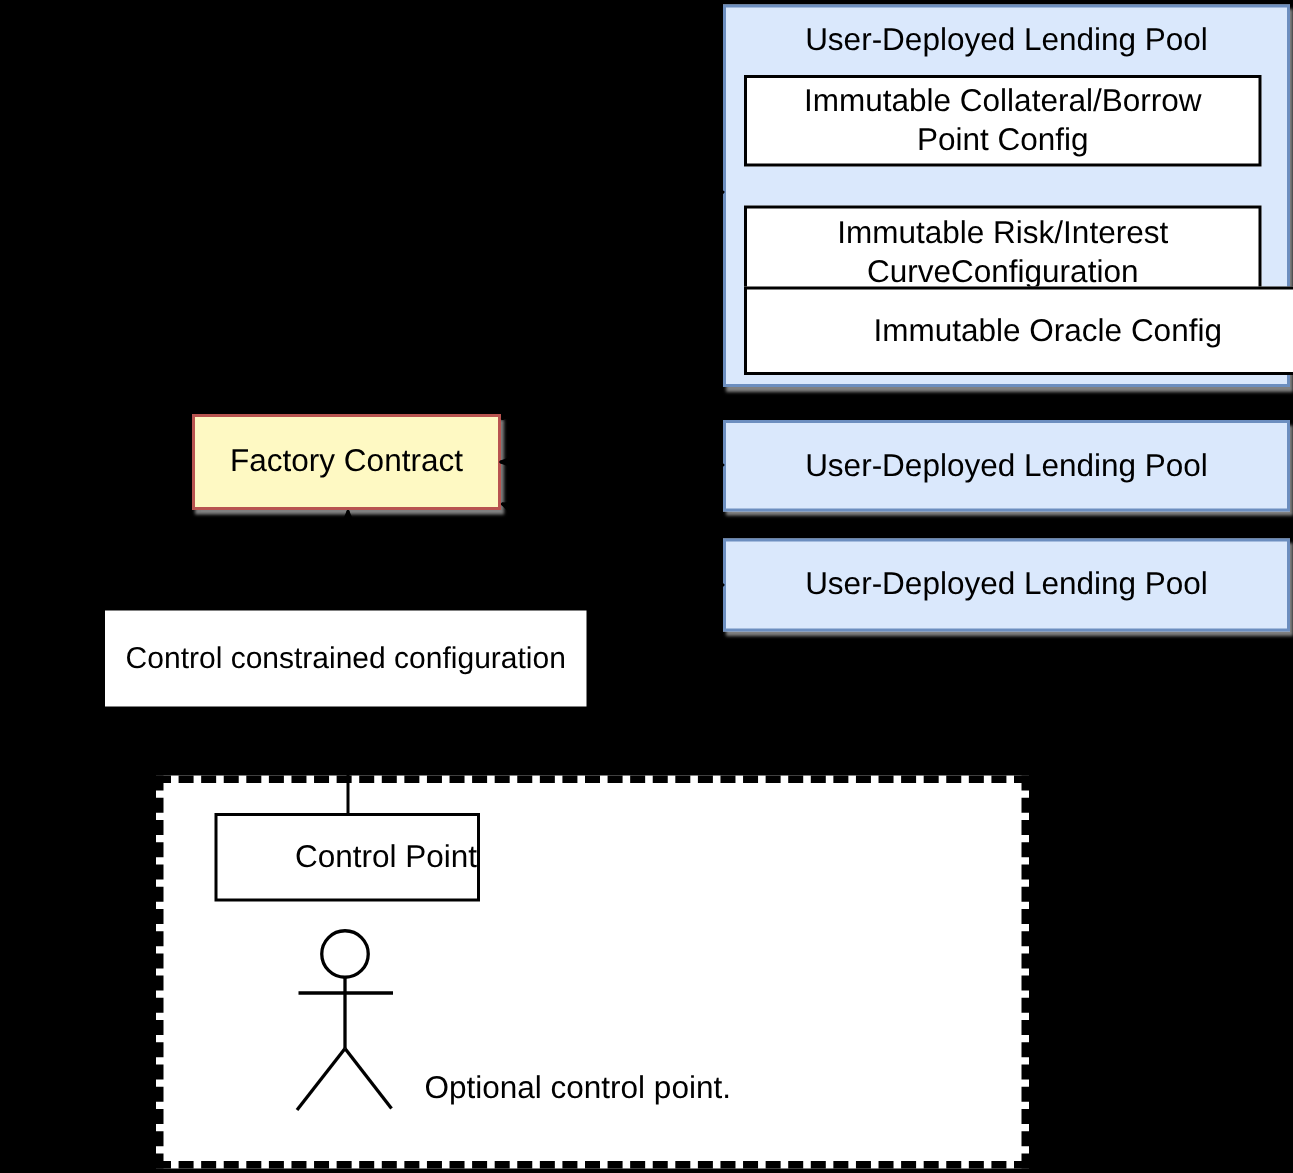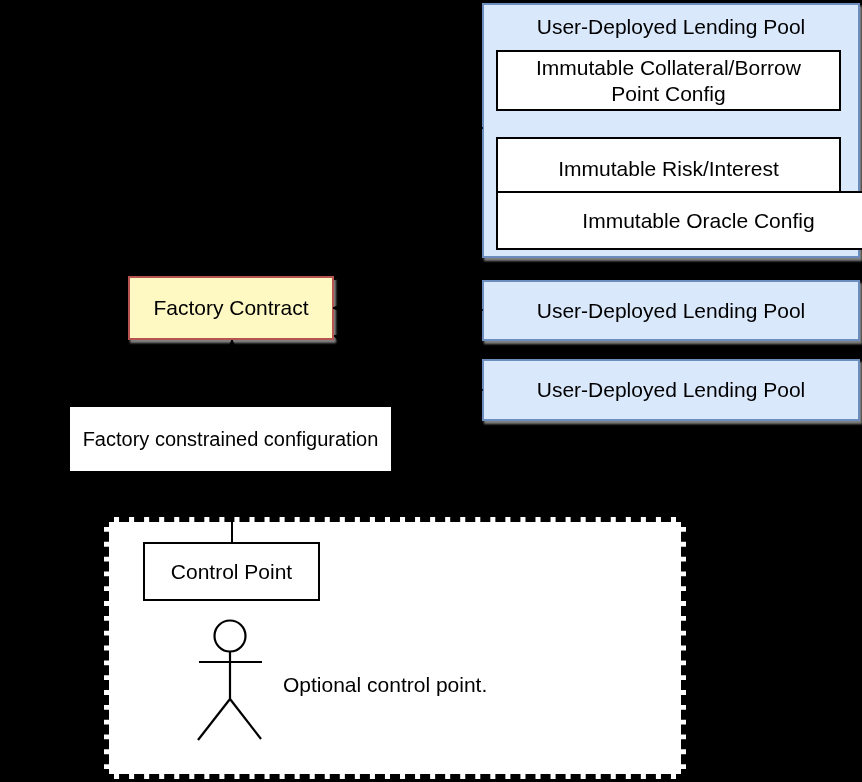--- a/index.html
+++ b/index.html
@@ -53,41 +53,42 @@
   <svg class="abs" style="left:193px; top:617px;" width="74" height="128" viewBox="0 0 74 128">
     <g stroke="#000" stroke-width="2.2" fill="none">
       <circle cx="37" cy="19" r="15.5"></circle>
       <line x1="37" y1="34.5" x2="37" y2="82"></line>
       <line x1="6" y1="45" x2="69" y2="45"></line>
       <line x1="37" y1="82" x2="5" y2="123"></line>
       <line x1="37" y1="82" x2="68" y2="122"></line>
     </g>
   </svg>
 
-  <div class="abs optional-note" style="left:283px; top:670px;">
+  <div class="abs optional-note" style="left:283px; top:711px;">
     <div>Optional control point.</div>
   </div>
 
-  <div class="abs whitebox center" style="left:143px; top:542px; width:177px; height:59px; font-size:21px;">
+  <div class="abs whitebox center" style="left:143px; top:542px; width:177px; height:59px; font-size:21px;justify-content:flex-end;">
     <span>Control Point</span>
   </div>
 
   <div class="abs pool" style="left:482px; top:3px; width:378px; height:255px;">
     <div class="center pool-title" style="height:44px;">
       <span>User-Deployed Lending Pool</span>
     </div>
     <div class="abs whitebox center cfg" style="left:12px; top:45px; width:345px; height:61px;">
       <div>
         <div>Immutable Collateral/Borrow</div>
         <div>Point Config</div>
       </div>
     </div>
     <div class="abs whitebox center cfg" style="left:12px; top:112px; width:345px; height:64px;margin-top:20px;">
       <div>
         <div>Immutable Risk/Interest</div>
+        <div>CurveConfiguration</div>
       </div>
     </div>
     <div class="abs whitebox center cfg" style="left:12px; top:186px; width:405px; height:59px;">
       <div>
         <div>Immutable Oracle Config</div>
       </div>
     </div>
   </div>
 
   <div class="abs pool center pool-title" style="left:482px; top:280px; width:378px; height:61px;">
@@ -114,17 +115,17 @@
       <line x1="482" y1="390" x2="335" y2="336"></line>
       <path d="M335,336 L344,345 M335,336 L348,335"></path>
 
       <line x1="232" y1="542" x2="232" y2="341"></line>
       <path d="M232,341 L226.5,354 M232,341 L237.5,354"></path>
     </g>
   </svg>
 
   <div class="abs note-label center" style="left:70px; top:407px; width:321px; height:64px;">
     <div>
-      <div>Factory constrained configuration</div>
+      <div>Control constrained configuration</div>
     </div>
   </div>
 
 </div>
 
 </body></html>

